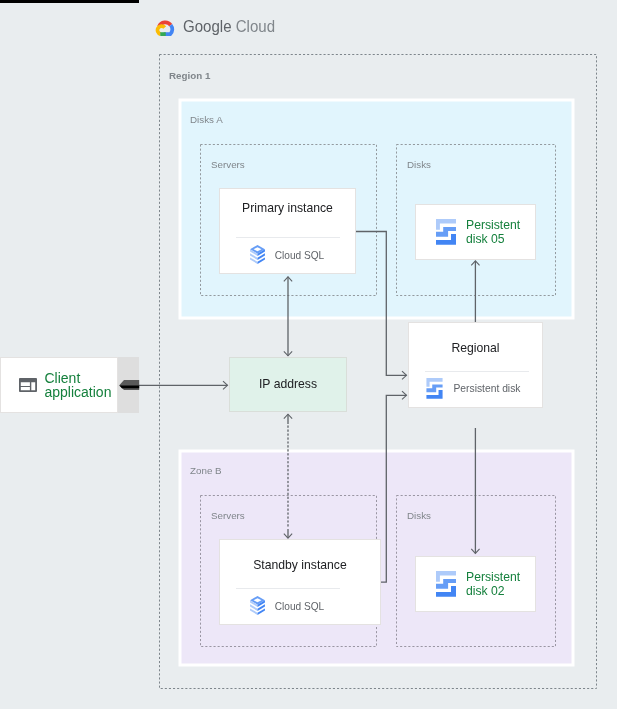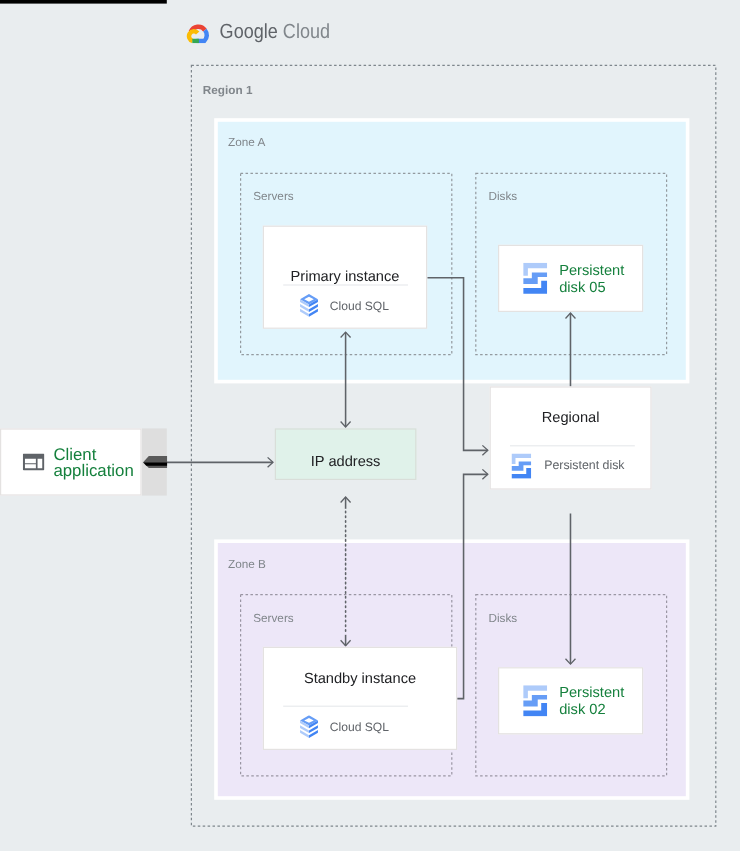--- a/index.html
+++ b/index.html
@@ -44,29 +44,29 @@
         <path stroke="#4285f4" d="M31.5 12.2 A13 13 0 0 1 30.5 30.2 L17.5 30.2"></path>
         <path stroke="#fbbc04" d="M19.5 17.0 A8.2 8.2 0 1 0 11 30.2"></path>
         <path stroke="#34a853" d="M10.5 30.2 L21.5 30.2"></path>
       </g>
     </svg>
   </span>
   <span id="brandtxt"><span class="strong">Google</span> <span class="light">Cloud</span></span>
 </div>
 
 <span class="grouplabel" style="left:169px;top:70px;font-weight:bold;">Region 1</span>
-<span class="grouplabel" style="left:190px;top:114px;">Zone A</span>
+<span class="grouplabel" style="left:190px;top:114px;">Disks A</span>
 <span class="grouplabel" style="left:211px;top:159px;">Servers</span>
 <span class="grouplabel" style="left:407px;top:159px;">Disks</span>
 <span class="grouplabel" style="left:190px;top:465px;text-align:center;">Zone B</span>
 <span class="grouplabel" style="left:211px;top:510px;">Servers</span>
 <span class="grouplabel" style="left:407px;top:510px;">Disks</span>
 
 <div class="abs card" style="left:219px;top:188px;width:137px;height:86px;">
-  <span class="title" style="top:34px;">Primary instance</span>
+  <span class="title" style="top:12px;">Primary instance</span>
   <span class="divider" style="left:16.3px;top:47.6px;width:103.7px;"></span>
   <span class="abs" style="left:30px;top:56px;">
     <svg width="15" height="20.4" viewBox="0 0 30 41">
       <path fill="#669df6" fill-rule="evenodd" d="M15 0 30 8.7 15 17.4 0 8.7Z M15 4.6 23 8.7 15 12.8 7 8.7Z"></path>
       <path fill="#aecbfa" d="M0 8.7 15 17.4 15 21.9 0 13.2Z"></path>
       <path fill="#4285f4" d="M30 8.7 15 17.4 15 21.9 30 13.2Z"></path>
       <path fill="#aecbfa" d="M0 16.8 15 25.5 15 30.0 0 21.3Z"></path>
       <path fill="#4285f4" d="M30 16.8 15 25.5 15 30.0 30 21.3Z"></path>
       <path fill="#aecbfa" d="M0 24.9 15 33.6 15 38.1 0 29.4Z"></path>
       <path fill="#4285f4" d="M30 24.9 15 33.6 15 38.1 30 29.4Z"></path>
@@ -117,21 +117,21 @@
 <div class="abs" style="left:118px;top:357px;width:21px;height:56px;background:#dedede;"></div>
 <div class="abs card" style="left:0px;top:357px;width:118px;height:56px;">
   <span class="abs" style="left:18px;top:20px;">
     <svg width="18" height="14" viewBox="0 0 18 14">
       <path fill="#5f6368" fill-rule="evenodd" d="M0.9 0 H17.1 A0.9 0.9 0 0 1 18 0.9 V13.1 A0.9 0.9 0 0 1 17.1 14 H0.9 A0.9 0.9 0 0 1 0 13.1 V0.9 A0.9 0.9 0 0 1 0.9 0 Z M1.8 4.3 V12.2 H10.9 V8.9 H1.8 V8.0 H10.9 V4.3 Z M12.3 4.3 V12.2 H16.2 V4.3 Z"></path>
     </svg>
   </span>
   <span class="disktitle" style="left:43.5px;top:13px;line-height:14.3px;font-size:14px;"><span>Client</span><br><span>application</span></span>
 </div>
 
-<div class="abs" style="left:229px;top:357px;width:118px;height:43px;background:#e0f2ea;border:1px solid #d9ded9;box-sizing:border-box;padding-left:20px;">
+<div class="abs" style="left:229px;top:357px;width:118px;height:55px;background:#e0f2ea;border:1px solid #d9ded9;box-sizing:border-box;padding-left:20px;">
   <span class="abs" style="left:0;top:19px;width:116px;text-align:center;font-size:12.2px;color:#202124;">IP address</span>
 </div>
 
 <div class="abs card" style="left:408px;top:322px;width:135px;height:86px;">
   <span class="title" style="top:18px;">Regional</span>
   <span class="divider" style="left:16.3px;top:47.6px;width:103.7px;"></span>
   <span class="abs" style="left:17px;top:55.3px;">
     <svg width="17" height="21" viewBox="0 0 20 26">
       <path fill="#aecbfa" d="M0 0 H20 V4.6 H3.9 V10.8 H0 Z"></path>
       <path fill="#669df6" d="M7.2 8.1 H20 V11.9 H12.1 V17.7 H0 V12.8 H7.2 Z"></path>

